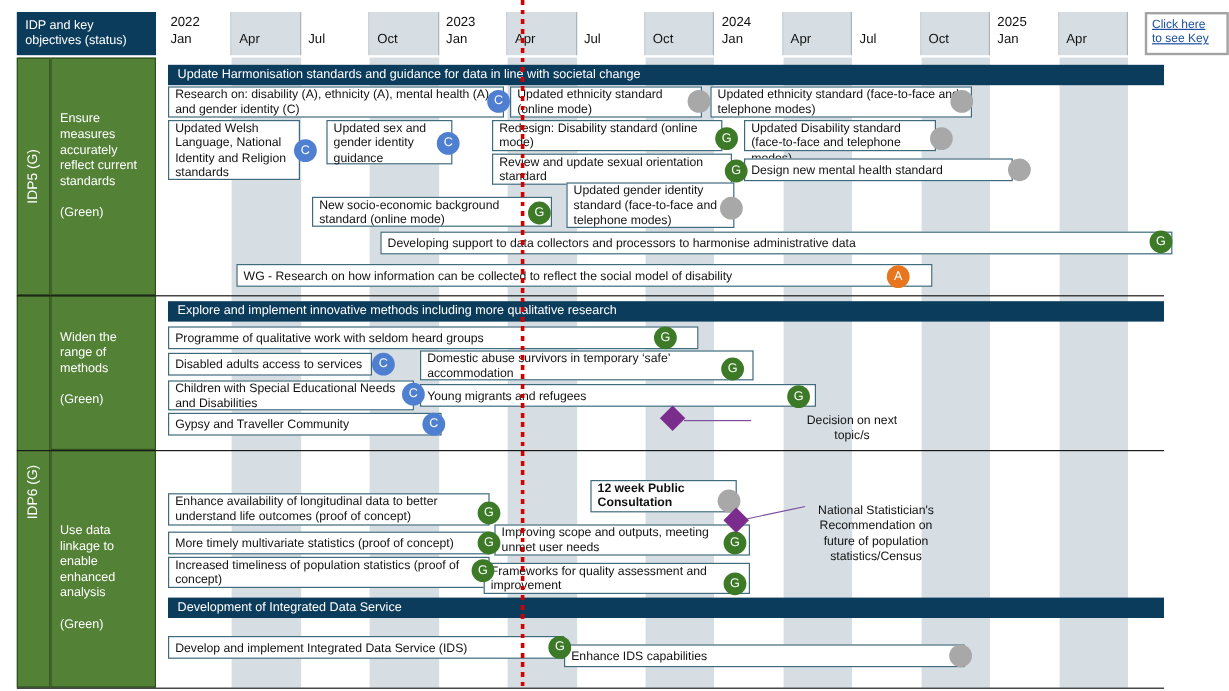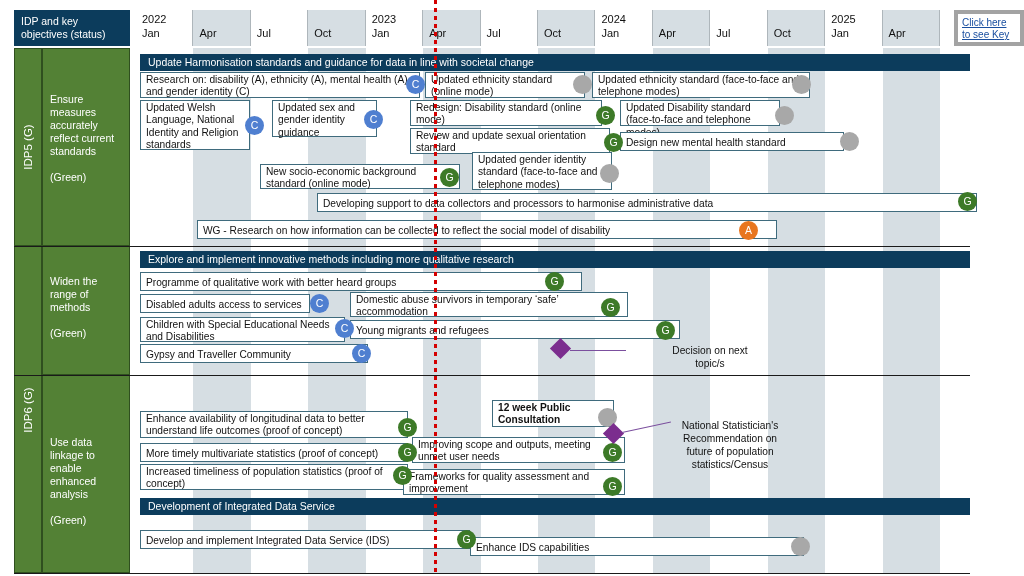--- a/index.html
+++ b/index.html
@@ -14,21 +14,21 @@
     background:#0c3c5c;color:#ffffff;font-size:10.5px;line-height:13px;
     padding:5px 6px 0 7px;box-sizing:border-box;
   }
   .tl-head{position:absolute;left:136px;top:10px;height:36px;width:874px;}
   .tl-col{position:absolute;top:0;height:36px;box-sizing:border-box;
           border-right:1px solid #aeb6bb;}
   .tl-col.alt{background:#d6dee3;}
   .tl-col .yr{position:absolute;left:6px;top:3px;font-size:11px;color:#111;}
   .tl-col .mo{position:absolute;left:6px;top:17px;font-size:11px;color:#111;}
   .keybox{position:absolute;right:0;top:10px;width:70px;height:36px;
-          border:4px solid #a3a3a3;background:#fff;box-sizing:border-box;
+          border:2px solid #a3a3a3;background:#fff;box-sizing:border-box;
           padding:3px 4px;}
   .keybox a{color:#1a4fa0;text-decoration:underline;font-size:10px;
             line-height:12px;display:block;cursor:pointer;}
 
   
   .body-grid{position:absolute;left:136px;top:48px;width:874px;height:525px;}
   .bg-col{position:absolute;top:0;height:100%;}
   .bg-col.alt{background:#d6dee3;}
 
   
@@ -203,21 +203,21 @@
   <div class="dot c" style="left:364px;top:110px;">C</div>
   <div class="dot g" style="left:596px;top:106px;">G</div>
   <div class="dot grey" style="left:775px;top:106px;"></div>
   <div class="dot g" style="left:604px;top:133px;">G</div>
   <div class="dot grey" style="left:840px;top:132px;"></div>
   <div class="dot g" style="left:440px;top:168px;">G</div>
   <div class="dot grey" style="left:600px;top:164px;"></div>
   <div class="dot g" style="left:958px;top:192px;">G</div>
   <div class="dot a" style="left:739px;top:221px;">A</div>
 
-  <div class="bar" style="left:140px;top:272px;width:442px;height:19px;line-height:17px;">Programme of qualitative work with better heard groups</div>
+  <div class="bar" style="left:140px;top:272px;width:442px;height:19px;line-height:17px;">Programme of qualitative work with seldom heard groups</div>
   <div class="bar" style="left:140px;top:294px;width:170px;height:19px;line-height:17px;">Disabled adults access to services</div>
   <div class="bar" style="left:350px;top:292px;width:278px;height:25px;">Domestic abuse survivors in temporary ‘safe’ accommodation</div>
   <div class="bar" style="left:140px;top:317px;width:205px;height:25px;">Children with Special Educational Needs and Disabilities</div>
   <div class="bar" style="left:350px;top:320px;width:330px;height:19px;line-height:17px;">Young migrants and refugees</div>
   <div class="bar" style="left:140px;top:344px;width:228px;height:19px;line-height:17px;">Gypsy and Traveller Community</div>
 
   <div class="dot g" style="left:545px;top:272px;">G</div>
   <div class="dot c" style="left:310px;top:294px;">C</div>
   <div class="dot g" style="left:601px;top:298px;">G</div>
   <div class="dot c" style="left:335px;top:319px;">C</div>

